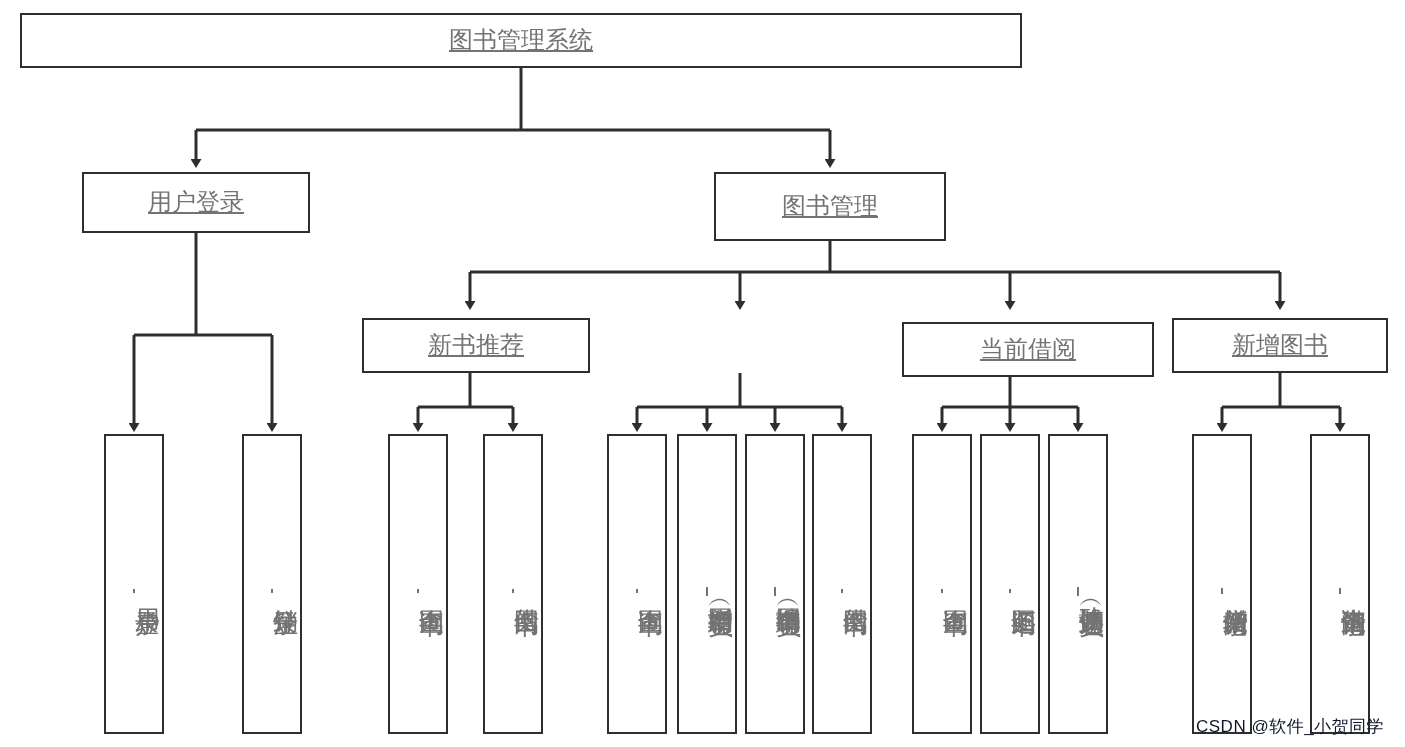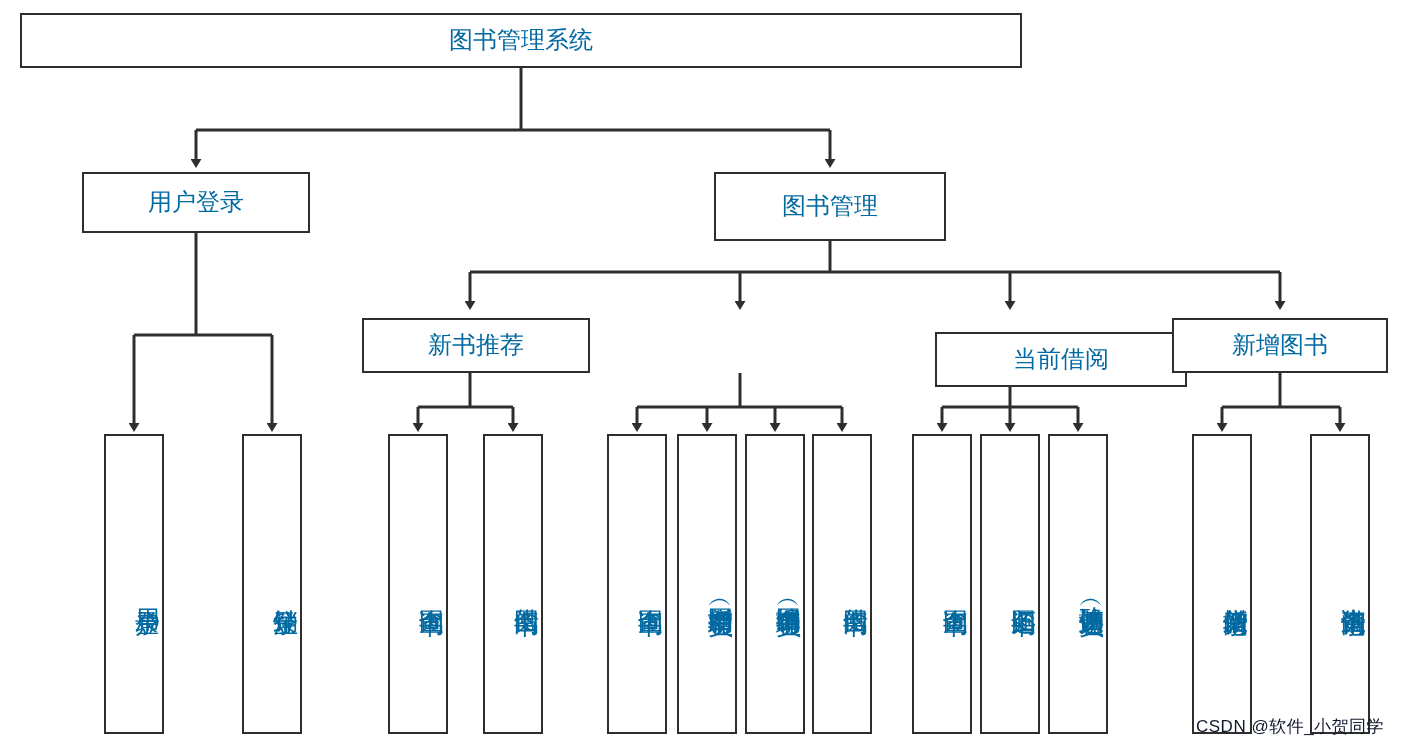--- a/index.html
+++ b/index.html
@@ -26,23 +26,24 @@
     pointer-events: none;
   }
   .node {
     position: absolute;
     box-sizing: border-box;
     background: #ffffff;
     border: 2.5px solid #2e2e2e;
     display: flex;
     align-items: center;
     justify-content: center;
-    color: #0369a1;
+    color: #737373;
     line-height: 1.18;
     text-align: right;
+    text-decoration: underline;
   }
   .node.horiz {
     font-size: 24px;
   }
   .node.vert {
     writing-mode: vertical-rl;
     text-orientation: upright;
     font-size: 25px;
     padding-top: 14px;
     align-items: flex-start;
@@ -127,21 +128,21 @@
   <div class="node horiz" style="left:82px; top:172px; width:228px; height:61px;">
     <span class="lbl">用户登录</span>
   </div>
   <div class="node horiz" style="left:714px; top:172px; width:232px; height:69px;">
     <span class="lbl">图书管理</span>
   </div>
 
   <div class="node horiz" style="left:362px; top:318px; width:228px; height:55px;">
     <span class="lbl">新书推荐</span>
   </div>
-  <div class="node horiz" style="left:902px; top:332px; width:252px; height:55px;margin-left:33px;">
+  <div class="node horiz" style="left:902px; top:322px; width:252px; height:55px;">
     <span class="lbl">当前借阅</span>
   </div>
   <div class="node horiz" style="left:1172px; top:318px; width:216px; height:55px;">
     <span class="lbl">新增图书</span>
   </div>
 
   <div class="node vert" style="left:104px; top:434px; width:60px; height:300px;">
     <span class="lbl">用户登录</span>
   </div>
   <div class="node vert" style="left:242px; top:434px; width:60px; height:300px;">

